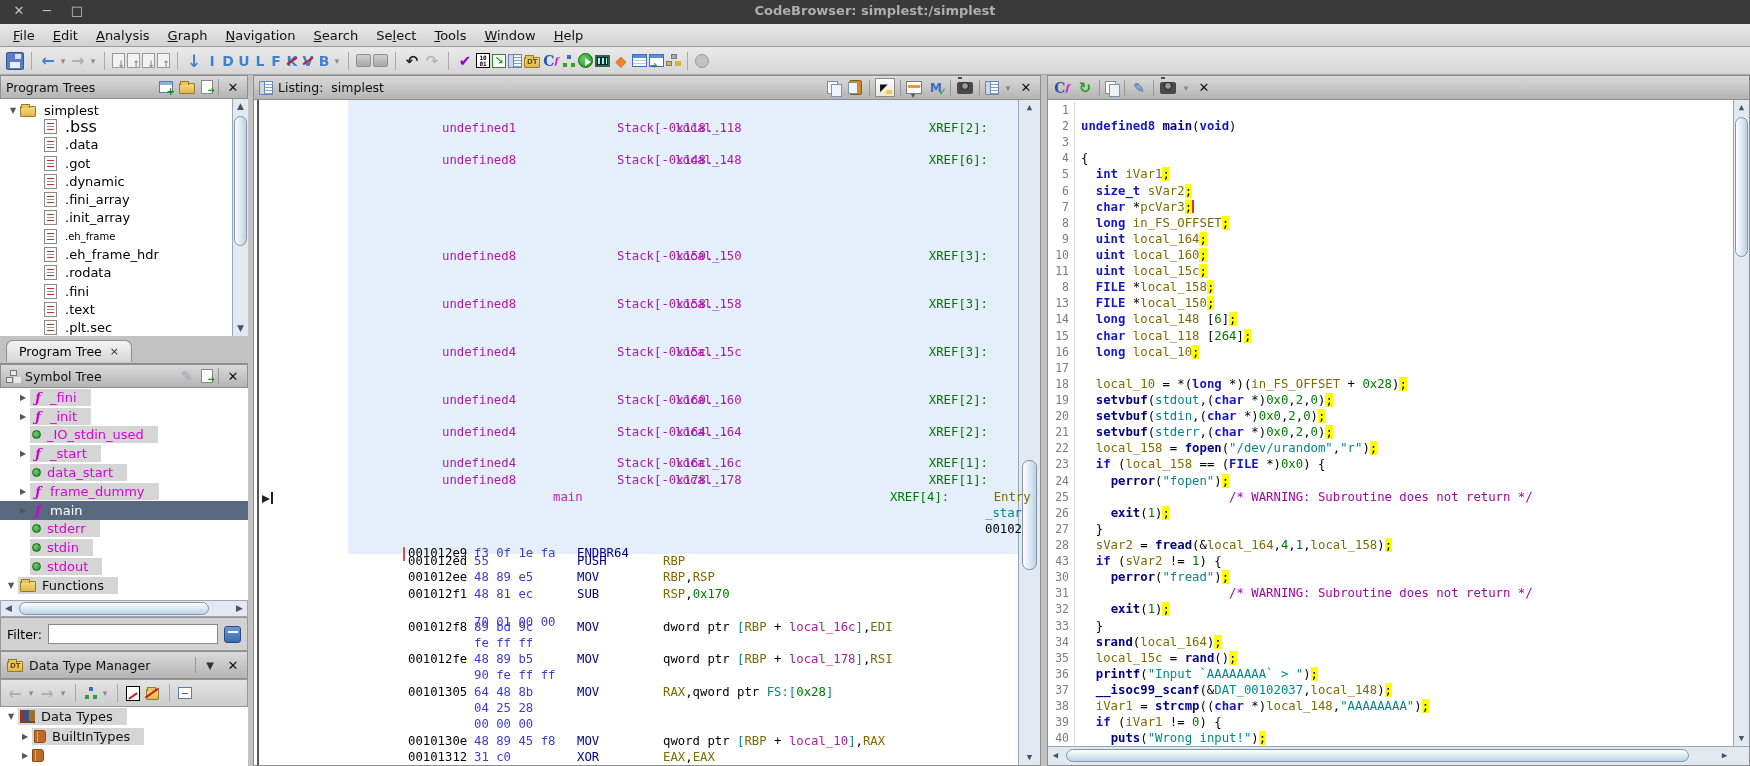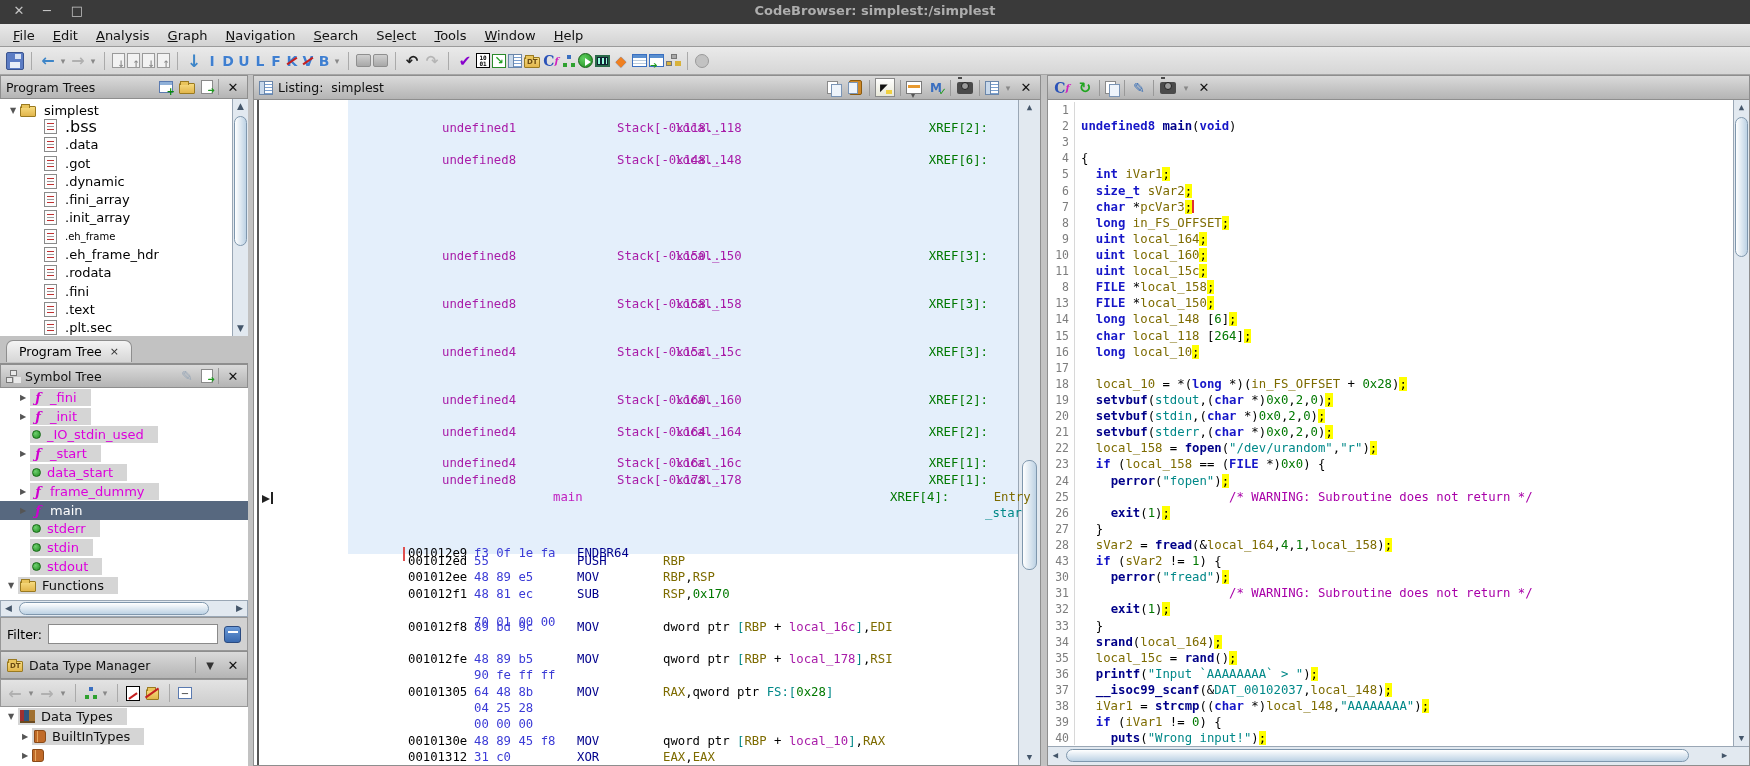--- a/index.html
+++ b/index.html
@@ -553,26 +553,28 @@
           <div class="lrow" style="top: 53px;"><span class="vtype">undefined8</span><span class="vstor">Stack[-0x148...</span><span class="vname">local_148</span><span class="xref" style="left: auto;">XREF[6]:</span></div>
           <div class="lrow" style="top: 149px;"><span class="vtype">undefined8</span><span class="vstor">Stack[-0x150...</span><span class="vname">local_150</span><span class="xref" style="left: auto;">XREF[3]:</span></div>
           <div class="lrow" style="top: 197px;"><span class="vtype">undefined8</span><span class="vstor">Stack[-0x158...</span><span class="vname">local_158</span><span class="xref" style="left: auto;">XREF[3]:</span></div>
           <div class="lrow" style="top: 245px;"><span class="vtype">undefined4</span><span class="vstor">Stack[-0x15c...</span><span class="vname">local_15c</span><span class="xref" style="left: auto;">XREF[3]:</span></div>
           <div class="lrow" style="top: 293px;"><span class="vtype">undefined4</span><span class="vstor">Stack[-0x160...</span><span class="vname">local_160</span><span class="xref" style="left: auto;">XREF[2]:</span></div>
           <div class="lrow" style="top: 325px;"><span class="vtype">undefined4</span><span class="vstor">Stack[-0x164...</span><span class="vname">local_164</span><span class="xref" style="left: auto;">XREF[2]:</span></div>
           <div class="lrow" style="top: 356px;"><span class="vtype">undefined4</span><span class="vstor">Stack[-0x16c...</span><span class="vname">local_16c</span><span class="xref" style="left: auto;">XREF[1]:</span></div>
           <div class="lrow" style="top: 373px;"><span class="vtype">undefined8</span><span class="vstor">Stack[-0x178...</span><span class="vname">local_178</span><span class="xref" style="left: auto;">XREF[1]:</span></div>
           <div class="lrow" style="top: 390px;"><span class="mainlbl">main</span><span class="xmain">XREF[4]:      <span class="xtra">Entry</span></span></div>
           <div class="lrow" style="top: 406px;"><span class="xcont xs">_star</span></div>
+          <div class="lrow" style="top: 422px;"><span class="xcont xp">00102</span></div>
           <div class="lrow" style="top: 418px; margin-top: 28px;"><span class="cursor-bar"></span><span class="laddr">001012e9</span><span class="lbyt">f3 0f 1e fa</span><span class="lmn">ENDBR64</span><span class="lops"></span></div>
           <div class="lrow" style="top: 454px;"><span class="laddr">001012ed</span><span class="lbyt">55</span><span class="lmn">PUSH</span><span class="lops"><i class="r">RBP</i></span></div>
           <div class="lrow" style="top: 470px;"><span class="laddr">001012ee</span><span class="lbyt">48 89 e5</span><span class="lmn">MOV</span><span class="lops"><i class="r">RBP</i><i class="p">,</i><i class="r">RSP</i></span></div>
           <div class="lrow" style="top: 487px;"><span class="laddr">001012f1</span><span class="lbyt">48 81 ec</span><span class="lmn">SUB</span><span class="lops"><i class="r">RSP</i><i class="p">,</i><i class="n">0x170</i></span></div>
           <div class="lrow" style="top: 515px;"><span class="lbyt">70 01 00 00</span></div>
           <div class="lrow" style="top: 520px;"><span class="laddr">001012f8</span><span class="lbyt">89 bd 9c</span><span class="lmn">MOV</span><span class="lops"><i class="p">dword ptr </i><i class="b">[</i><i class="r">RBP</i><i class="p"> + </i><i class="m">local_16c</i><i class="b">]</i><i class="p">,</i><i class="r">EDI</i></span></div>
+          <div class="lrow" style="top: 536px;"><span class="lbyt">fe ff ff</span></div>
           <div class="lrow" style="top: 552px;"><span class="laddr">001012fe</span><span class="lbyt">48 89 b5</span><span class="lmn">MOV</span><span class="lops"><i class="p">qword ptr </i><i class="b">[</i><i class="r">RBP</i><i class="p"> + </i><i class="m">local_178</i><i class="b">]</i><i class="p">,</i><i class="r">RSI</i></span></div>
           <div class="lrow" style="top: 568px;"><span class="lbyt">90 fe ff ff</span></div>
           <div class="lrow" style="top: 585px;"><span class="laddr">00101305</span><span class="lbyt">64 48 8b</span><span class="lmn">MOV</span><span class="lops"><i class="r">RAX</i><i class="p">,qword ptr </i><i class="b">FS:[</i><i class="n">0x28</i><i class="b">]</i></span></div>
           <div class="lrow" style="top: 601px;"><span class="lbyt">04 25 28</span></div>
           <div class="lrow" style="top: 617px;"><span class="lbyt">00 00 00</span></div>
           <div class="lrow" style="top: 634px;"><span class="laddr">0010130e</span><span class="lbyt">48 89 45 f8</span><span class="lmn">MOV</span><span class="lops"><i class="p">qword ptr </i><i class="b">[</i><i class="r">RBP</i><i class="p"> + </i><i class="m">local_10</i><i class="b">]</i><i class="p">,</i><i class="r">RAX</i></span></div>
           <div class="lrow" style="top: 650px;"><span class="laddr">00101312</span><span class="lbyt">31 c0</span><span class="lmn">XOR</span><span class="lops"><i class="r">EAX</i><i class="p">,</i><i class="r">EAX</i></span></div>
         </div>
     </div>
 

